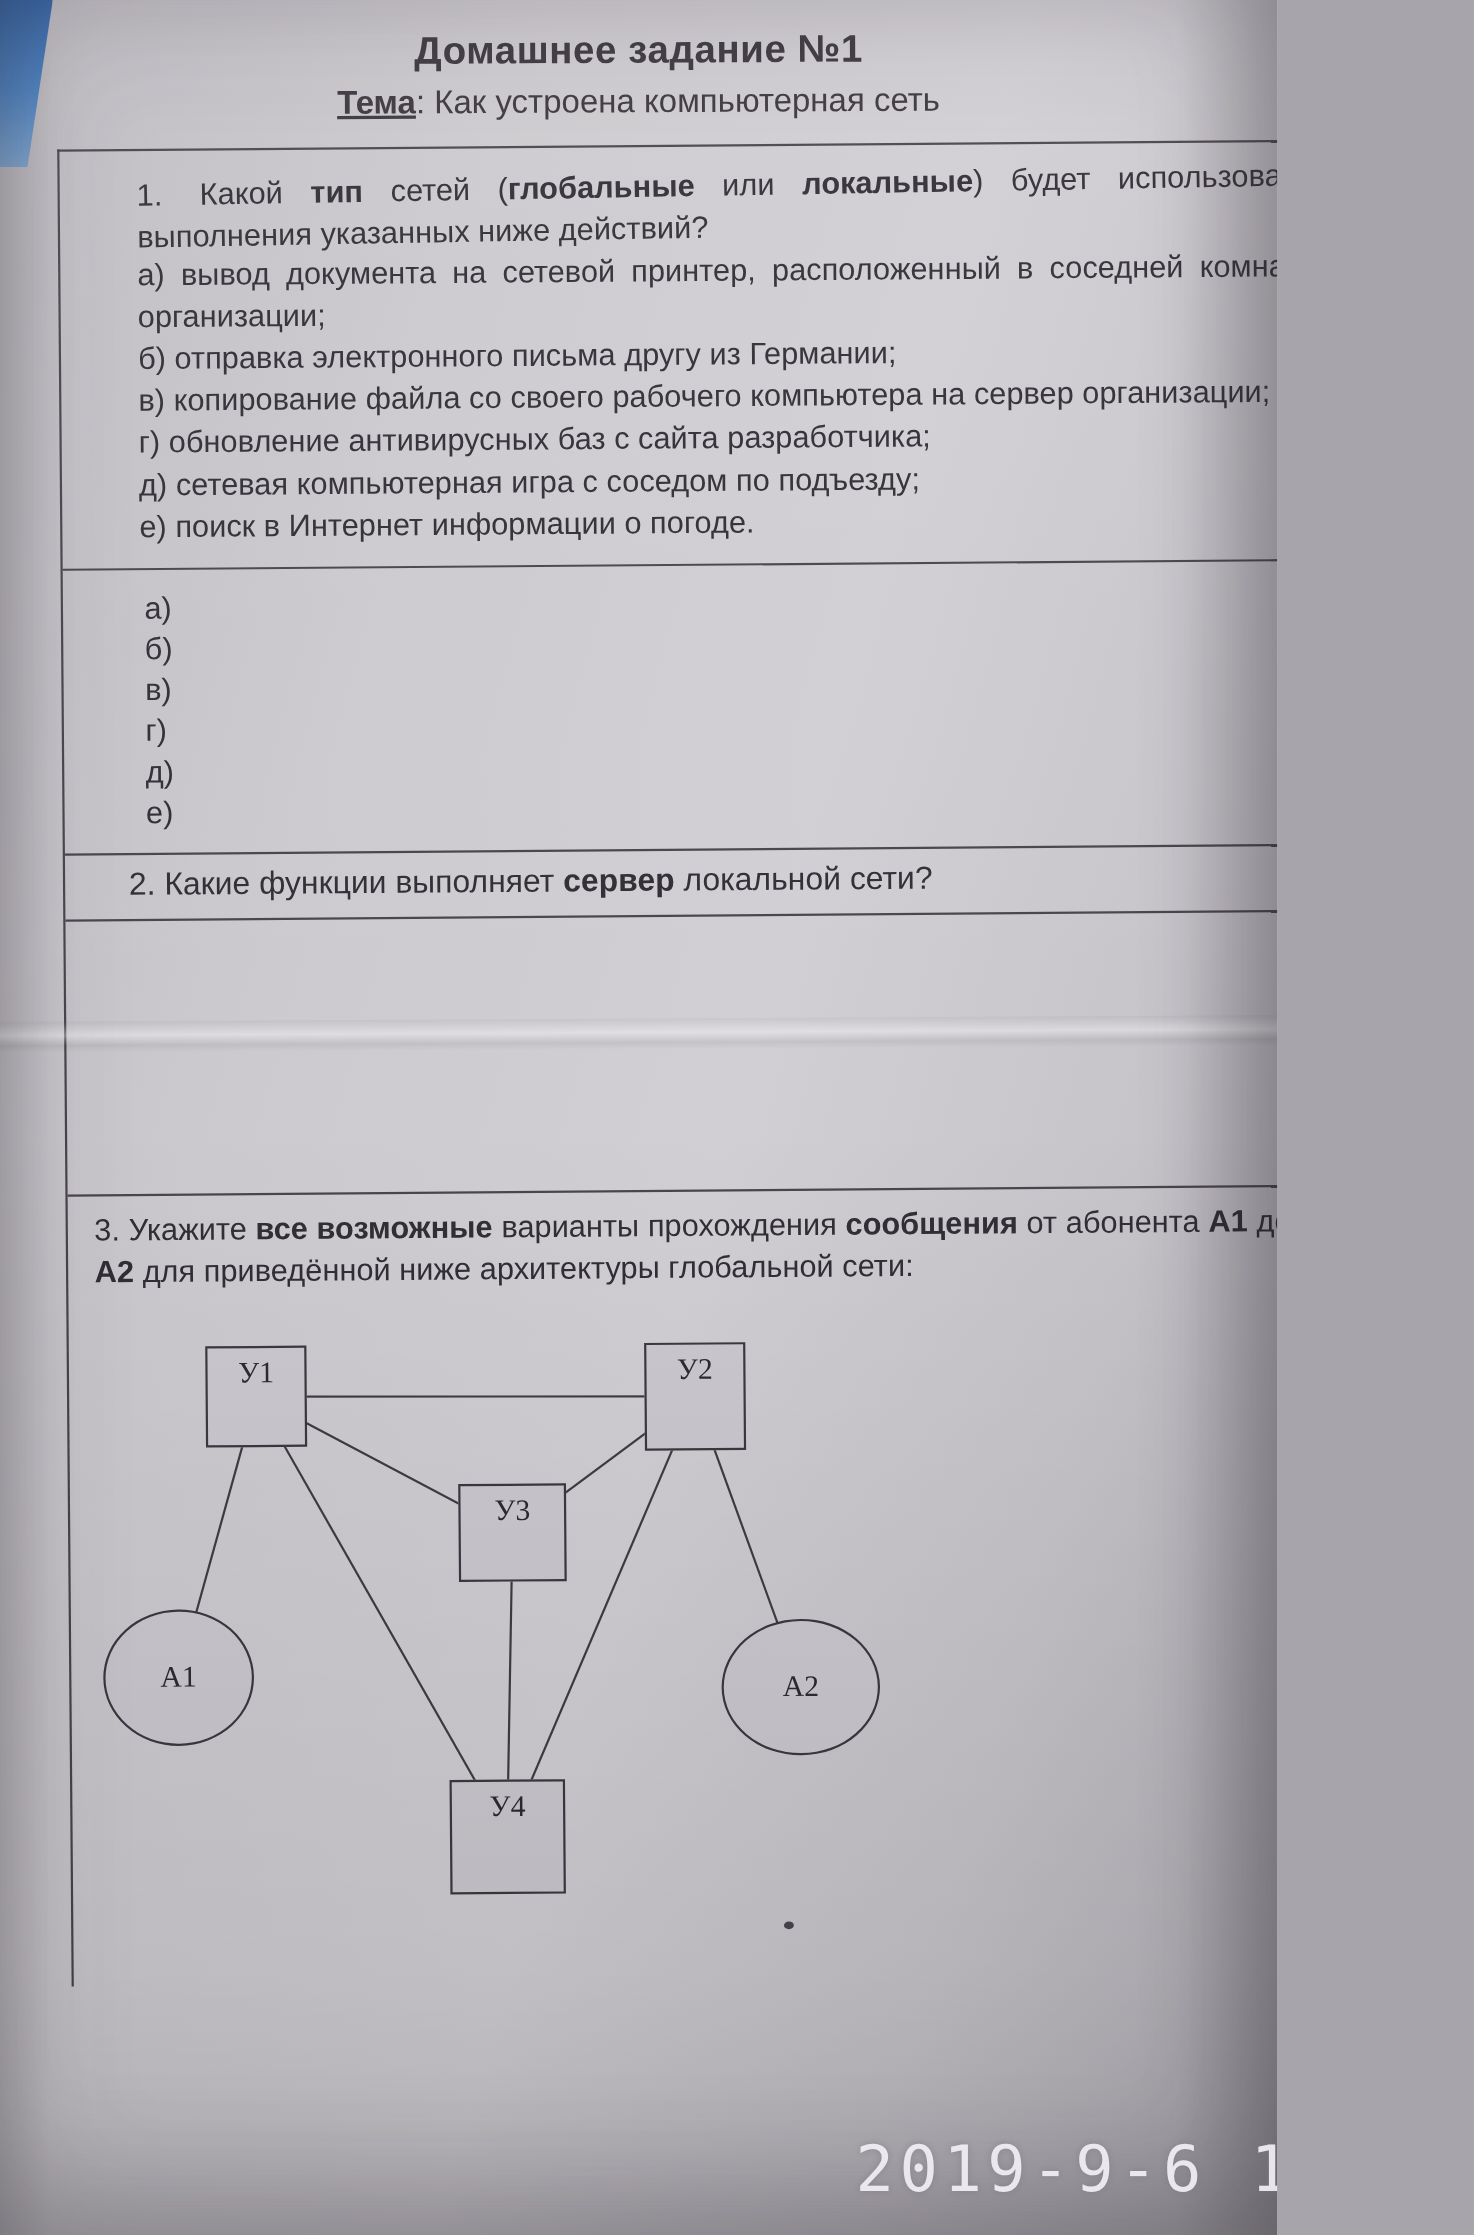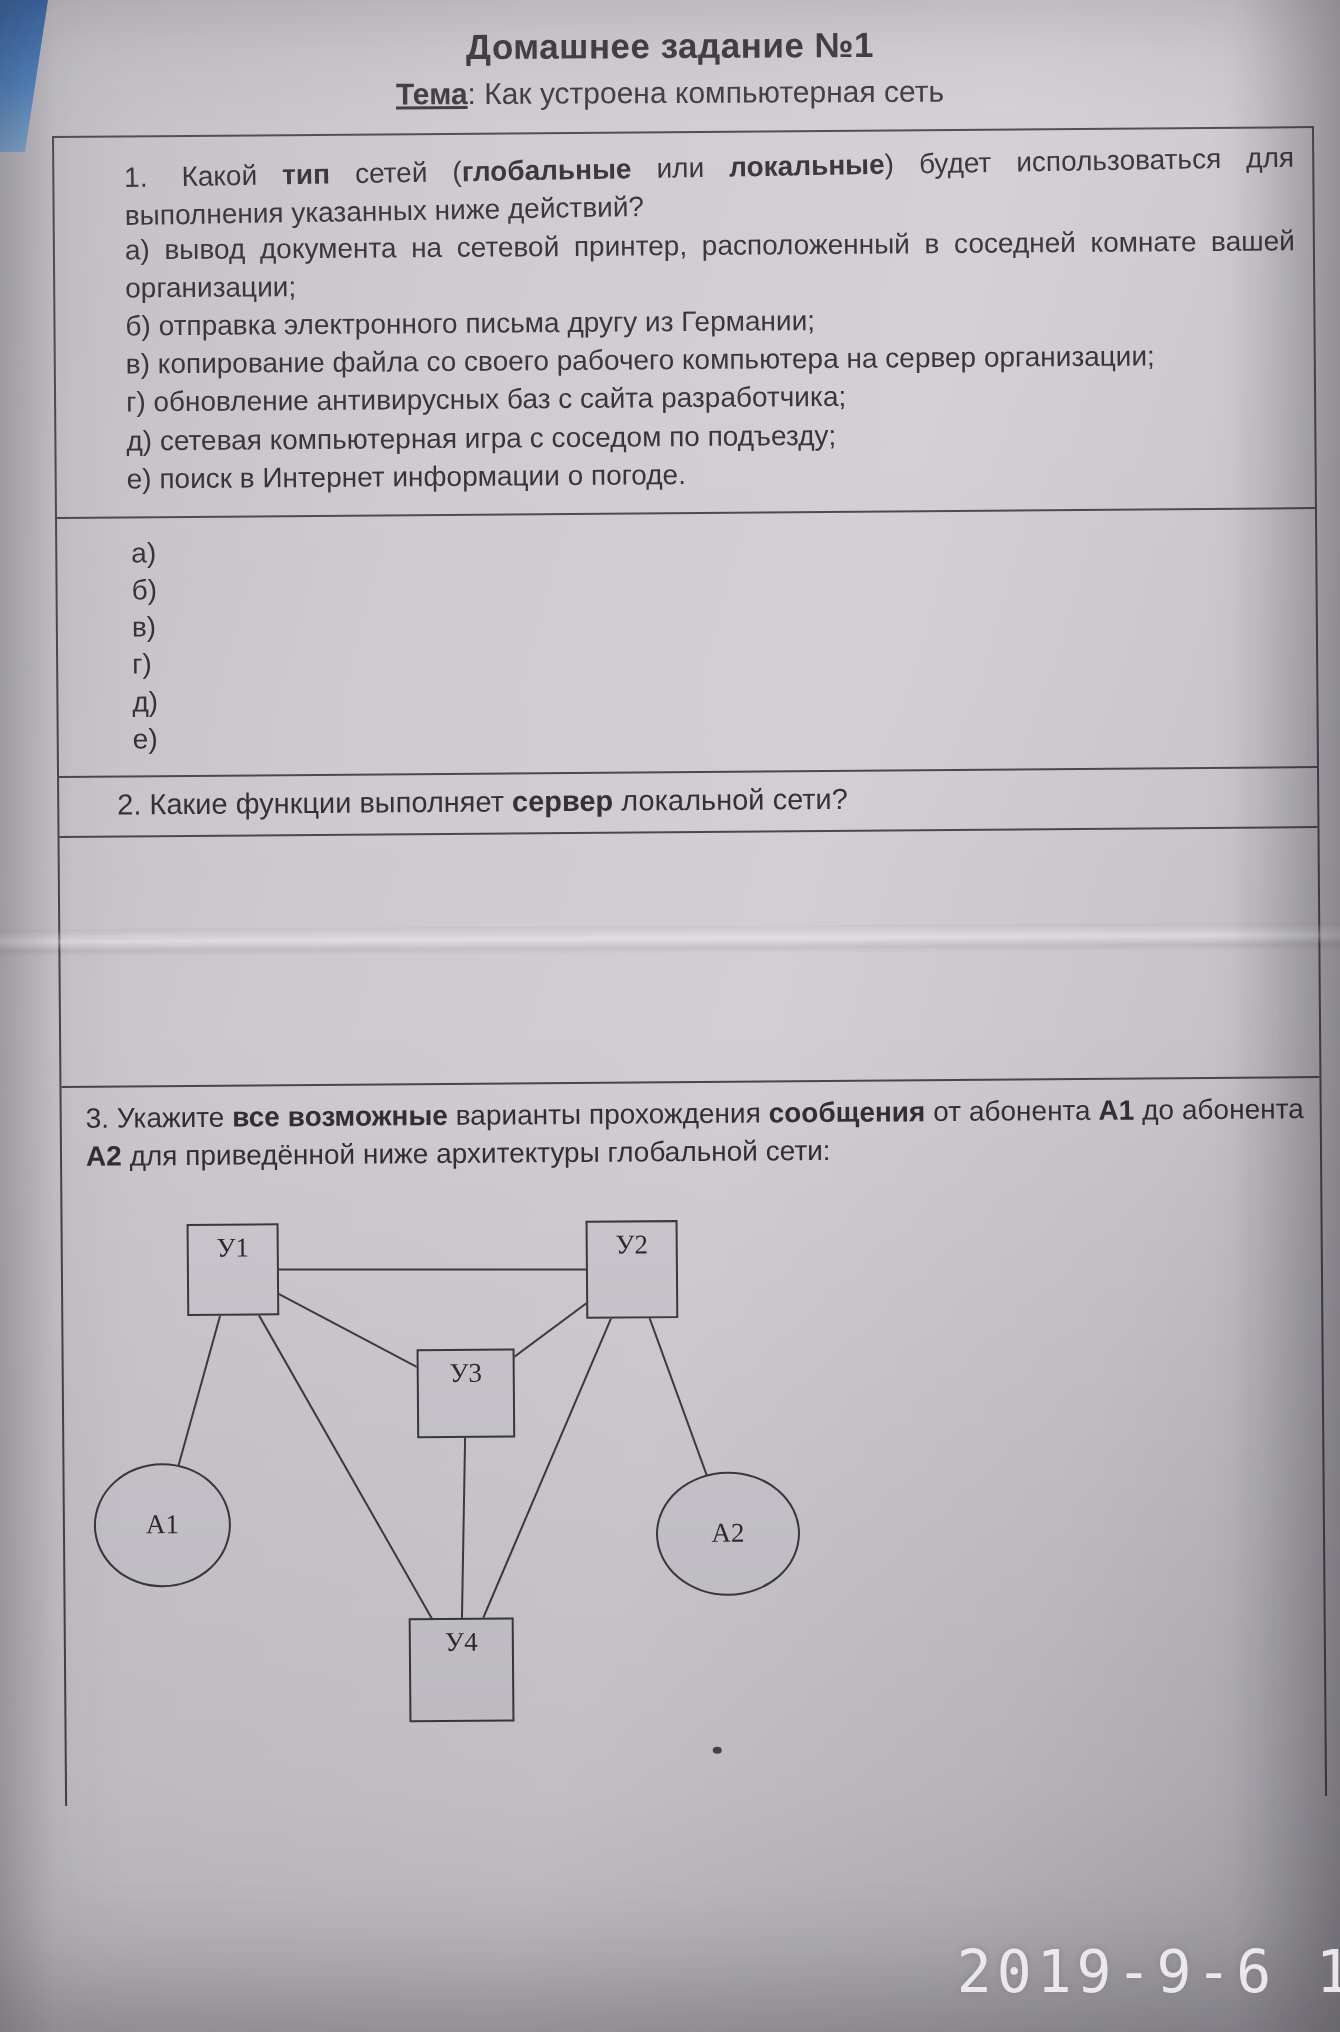--- a/index.html
+++ b/index.html
@@ -1,17 +1,17 @@
 <!DOCTYPE html>
 <html><head>
 <meta charset="utf-8">
 <style>
   html,body { margin:0; padding:0; background:#a7a4ab; }
   .photo {
-    position:relative; width:1340px; height:2032px; overflow:hidden;
+    position:relative; width:1161px; height:2032px; overflow:hidden;
     background:linear-gradient(105deg,#bdbac0 0%,#cdcacf 28%,#d2cfd4 55%,#c6c3c9 78%,#b0adb4 100%);
     font-family:"Liberation Sans", sans-serif; color:#35313a;
   }
   .overlay { position:absolute; inset:0; pointer-events:none; z-index:5;
     box-shadow: inset 0 0 120px rgba(60,55,65,0.22), inset -30px -50px 100px rgba(50,45,55,0.18);
     background:linear-gradient(to bottom, rgba(255,255,255,0.06) 0%, rgba(0,0,0,0) 50%, rgba(0,0,0,0.08) 88%, rgba(0,0,0,0.15) 100%),
                linear-gradient(to right, rgba(0,0,0,0.10) 0%, rgba(0,0,0,0) 4%, rgba(0,0,0,0) 92%, rgba(0,0,0,0.14) 100%);
   }
   .blue-corner { position:absolute; top:0; left:0; width:48px; height:152px; z-index:2;
     background:linear-gradient(to bottom,#2d5fa4,#4a82c4 55%,#7ea6d2);

